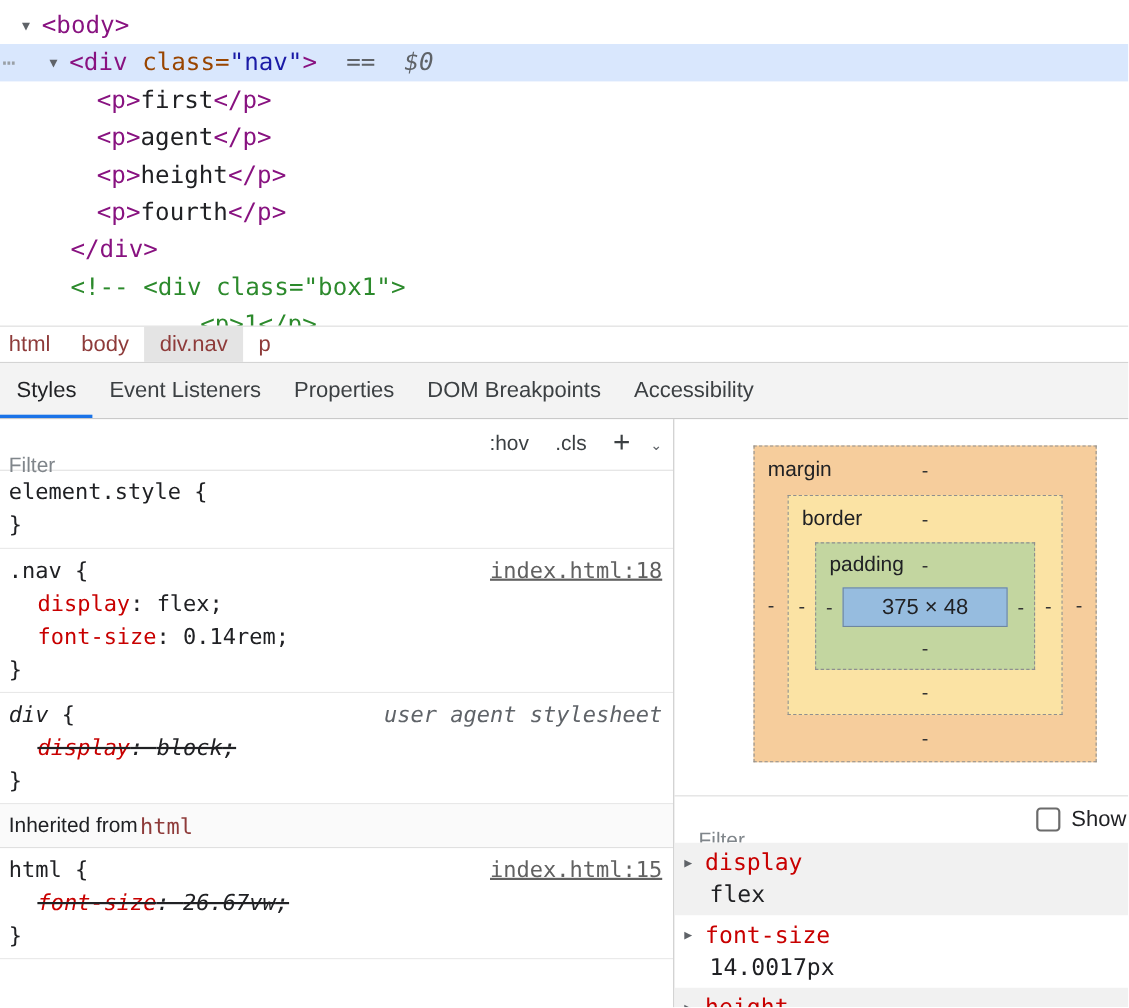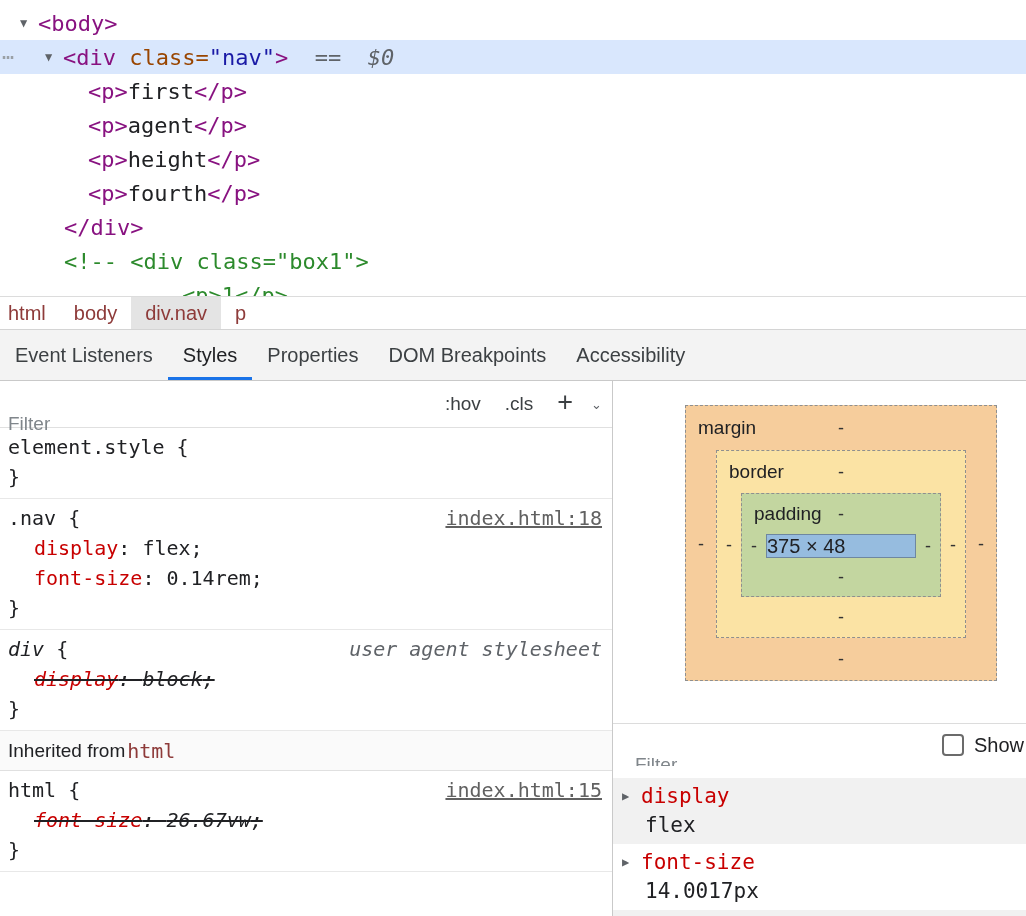--- a/index.html
+++ b/index.html
@@ -34,21 +34,21 @@
   
   .tabs { height:51px; background:#f3f3f3; border-bottom:1px solid #c9c9c9;
           display:flex; align-items:stretch; font-size:20px; color:#3c4043; }
   .tab { display:flex; align-items:center; padding:0 15px; position:relative; }
   .tab.active { color:#202124; }
   .tab.active::after { content:""; position:absolute; left:0; right:0; bottom:0; height:3px; background:#1a73e8; }
 
   
   .panes { display:flex; height:535px; }
   .styles-pane { width:613px; border-right:1px solid #c9c9c9; overflow:hidden; }
-  .right-pane { flex:1; overflow:hidden; display:flex; flex-direction:column;gap:12px; }
+  .right-pane { flex:1; overflow:hidden; display:flex; flex-direction:column; }
 
   
   .styles-toolbar { height:47px; border-bottom:1px solid #e0e0e0; display:flex; align-items:center; padding:0 10px 0 8px; }
   .styles-toolbar input, .computed-filter input { border:none; outline:none; background:transparent;
       font-family:"Liberation Sans", sans-serif; font-size:19px; color:#202124; flex:1; min-width:40px;margin-top:40px; }
   ::placeholder { color:#80868b; opacity:1; }
   .tb-right { display:flex; align-items:center; gap:24px; color:#3c4043; font-size:19px; }
   .tb-add { font-size:27px; font-weight:300; line-height:1; transform:translateY(-2px); }
   .tb-caret { font-size:13px; color:#5f6368; margin-left:-6px; }
 
@@ -79,22 +79,22 @@
   .bm-padding { --t:40px; --b:38px; --s:24px; background:#c3d6a0; border:1px dashed #8f8f8f;
                 padding:var(--t) var(--s) var(--b) var(--s); }
   .bm-label { position:absolute; left:12px; top:0; height:var(--t); display:flex; align-items:center;
               font-size:19px; color:#202124; }
   .bm-d { position:absolute; display:flex; align-items:center; justify-content:center;
           font-size:18px; color:#333; }
   .bm-top    { top:0; left:0; right:0; height:var(--t); }
   .bm-bottom { bottom:0; left:0; right:0; height:var(--b); }
   .bm-left   { left:0; top:var(--t); bottom:var(--b); width:var(--s); }
   .bm-right  { right:0; top:var(--t); bottom:var(--b); width:var(--s); }
-  .bm-content { background:#96bcdf; border:1px solid #6e87a0; height:24px; min-width:150px;
-                display:flex; align-items:center; font-size:20px; color:#202124; }
+  .bm-content { background:#96bcdf; border:1px solid #6e87a0; height:36px; min-width:150px;
+                display:flex; align-items:center; justify-content:center; font-size:20px; color:#202124; }
 
   
   .computed-filter { height:43px; border-top:1px solid #dcdcdc; display:flex; align-items:center;
                      padding:0 2px 0 22px; overflow:hidden; }
   .show-wrap { margin-left:auto; display:flex; align-items:center; font-size:20px; color:#202124; white-space:nowrap; }
   .cbox { width:22px; height:22px; border:2px solid #6b6b6b; border-radius:4px; margin-right:10px; flex:0 0 auto; background:#fff; }
   .computed-list { flex:1; overflow:hidden; font-family:"DejaVu Sans Mono", monospace; font-size:21px; line-height:29px; }
   .cgroup { padding:4px 0; }
   .cgroup:nth-child(odd) { background:#f1f1f1; }
   .crow { display:flex; align-items:center; }
@@ -120,22 +120,22 @@
     </div>
 
   <div class="breadcrumb">
       <span class="crumb">html</span>
       <span class="crumb">body</span>
       <span class="crumb active">div.nav</span>
       <span class="crumb">p</span>
     </div>
 
   <div class="tabs">
+      <div class="tab active">Styles</div>
       <div class="tab">Event Listeners</div>
-      <div class="tab active">Styles</div>
       <div class="tab">Properties</div>
       <div class="tab">DOM Breakpoints</div>
       <div class="tab">Accessibility</div>
     </div>
 
   <div class="panes">
 
     <div class="styles-pane">
       <div class="styles-toolbar">
         <input type="text" placeholder="Filter" style="">

